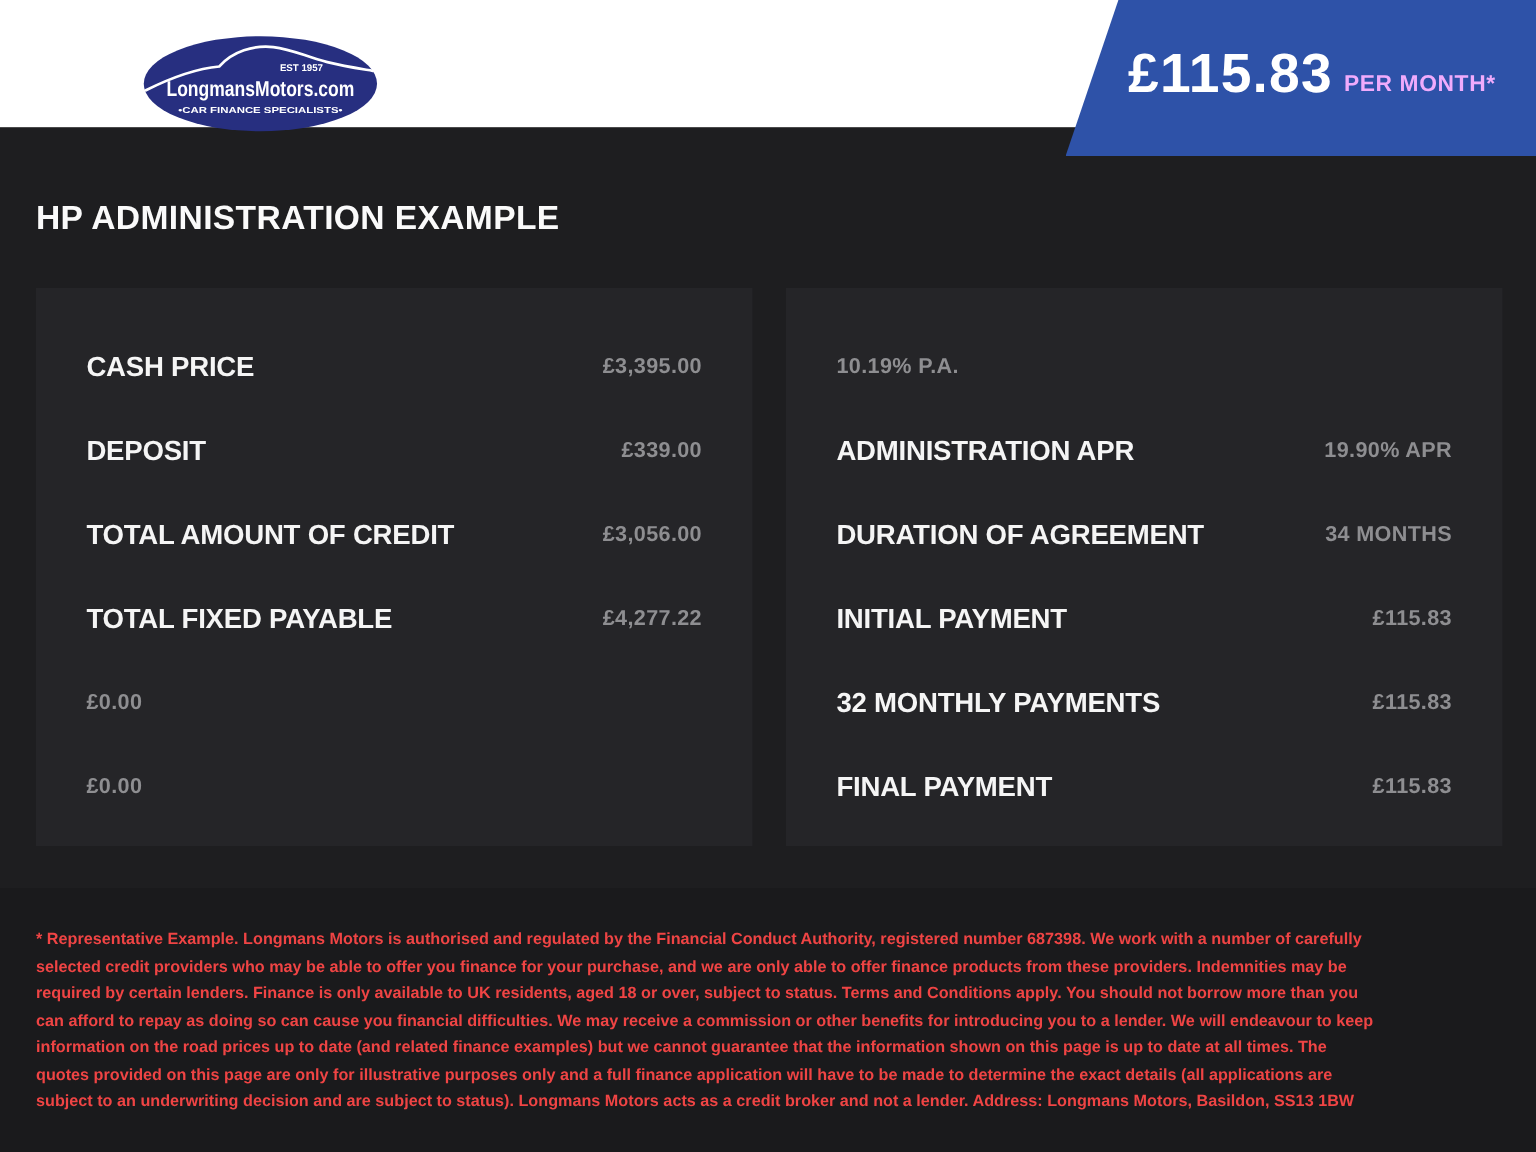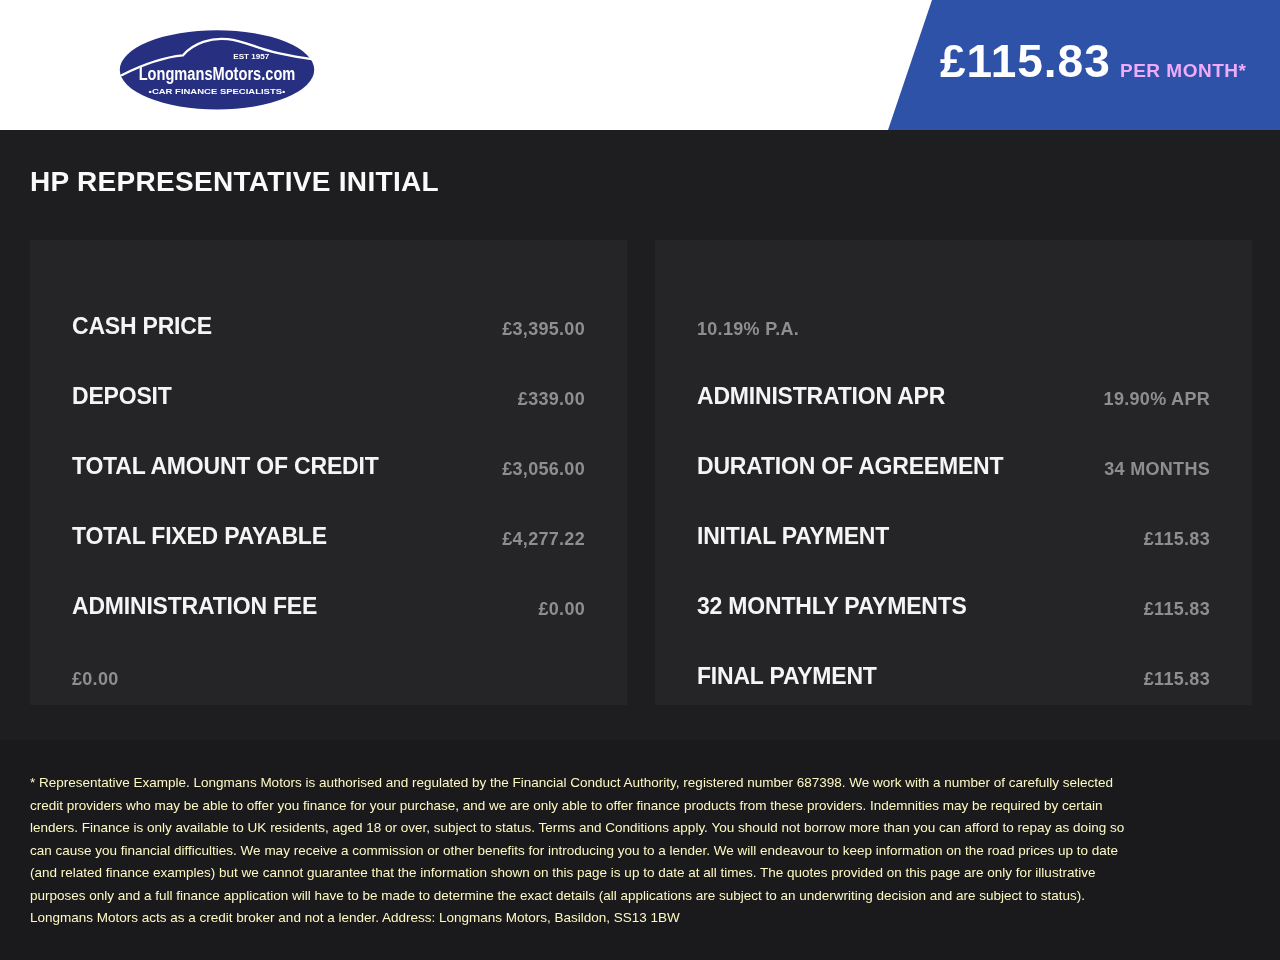--- a/index.html
+++ b/index.html
@@ -11,21 +11,21 @@
     --value-gray:#8e8e91;
     --label-white:#f5f5f5;
   }
   html,body{margin:0;padding:0;}
   body{
     width:1280px;height:960px;position:relative;overflow:hidden;
     background:var(--page-bg);
     font-family:"Liberation Sans", sans-serif;
   }
   .header{
-    position:absolute;top:0;left:0;width:1280px;height:130px;
+    position:absolute;top:0;left:0;width:1280px;height:106px;
     background:#ffffff;
   }
   .logo{
     position:absolute;left:118px;top:21px;width:198px;height:94px;
   }
   .banner{
     position:absolute;top:0;right:0;width:392px;height:130px;
     background:var(--banner-blue);
     clip-path:polygon(44px 0, 100% 0, 100% 100%, 0 100%);
   }
@@ -42,79 +42,78 @@
     font-size:28px;font-weight:bold;color:#fafafa;letter-spacing:0.3px;
   }
   .panel{
     position:absolute;top:240px;width:597px;height:465px;
     background:var(--panel-bg);
     box-sizing:border-box;padding:30px 42px 0 42px;
   }
   .panel-left{left:30px;}
   .panel-right{left:655px;}
   .frow{
-    height:70px;display:flex;justify-content:space-between;align-items:flex-end;
+    height:70px;display:flex;justify-content:space-between;align-items:center;
   }
   .frow .label{
     font-size:23px;font-weight:bold;color:var(--label-white);
     letter-spacing:-0.2px;white-space:nowrap;
   }
   .frow .value{
     font-size:18px;font-weight:bold;color:var(--value-gray);
     letter-spacing:0.3px;white-space:nowrap;
   }
   .disclaimer{
     position:absolute;top:740px;left:0;width:1280px;height:220px;
     background:var(--disclaimer-bg);
     box-sizing:border-box;padding:32px 30px 0 30px;
   }
   .disclaimer p{
     margin:0;max-width:1118px;
-    font-size:13.5px;font-weight:normal;color:#fef9c3;line-height:22.5px;
+    font-size:13.5px;font-weight:bold;color:#ef4444;line-height:22.5px;
   }
 </style>
 </head>
 <body>
 
 <div class="header">
   <svg class="logo" viewBox="0 0 220 100" xmlns="http://www.w3.org/2000/svg">
     <ellipse cx="110" cy="52" rx="108" ry="44" fill="#272f80"></ellipse>
     <path d="M4,58 C28,46 50,38 72,36 C84,22 104,16 122,18 C140,20 152,27 172,32 C188,36 202,38 214,40" stroke="#ffffff" stroke-width="2.5" fill="none" stroke-linecap="round"></path>
     <text x="168" y="40" text-anchor="end" font-size="9" font-weight="bold" fill="#ffffff">EST 1957</text>
     <text x="110" y="63" text-anchor="middle" font-size="20" font-weight="bold" fill="#ffffff" textLength="174" lengthAdjust="spacingAndGlyphs">LongmansMotors.com</text>
     <text x="110" y="79" text-anchor="middle" font-size="8" font-weight="bold" fill="#ffffff" textLength="152" lengthAdjust="spacingAndGlyphs">•CAR FINANCE SPECIALISTS•</text>
   </svg>
 
   <div class="banner">
     <span class="banner-amount">£115.83</span>
     <span class="banner-period">PER MONTH*</span>
   </div>
 </div>
 
-<div class="page-title">HP REPRESENTATIVE INITIAL</div>
+<div class="page-title">HP ADMINISTRATION EXAMPLE</div>
 
 <div class="panel panel-left">
   <div class="frow">
     <span class="label">CASH PRICE</span>
     <span class="value">£3,395.00</span>
   </div>
   <div class="frow">
     <span class="label">DEPOSIT</span>
     <span class="value">£339.00</span>
   </div>
   <div class="frow">
     <span class="label">TOTAL AMOUNT OF CREDIT</span>
     <span class="value">£3,056.00</span>
   </div>
   <div class="frow">
     <span class="label">TOTAL FIXED PAYABLE</span>
     <span class="value">£4,277.22</span>
   </div>
   <div class="frow">
-    <span class="label">ADMINISTRATION FEE</span>
     <span class="value">£0.00</span>
   </div>
   <div class="frow">
     <span class="value">£0.00</span>
   </div>
 </div>
 
 <div class="panel panel-right">
   <div class="frow">
     <span class="value">10.19% P.A.</span>

